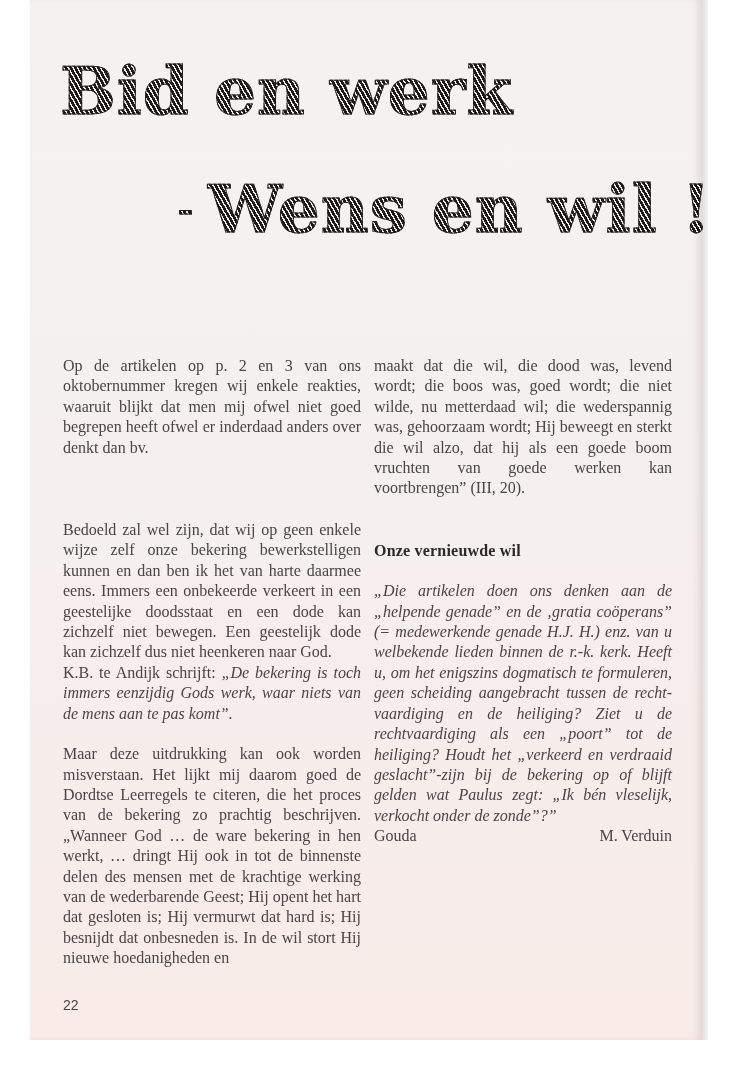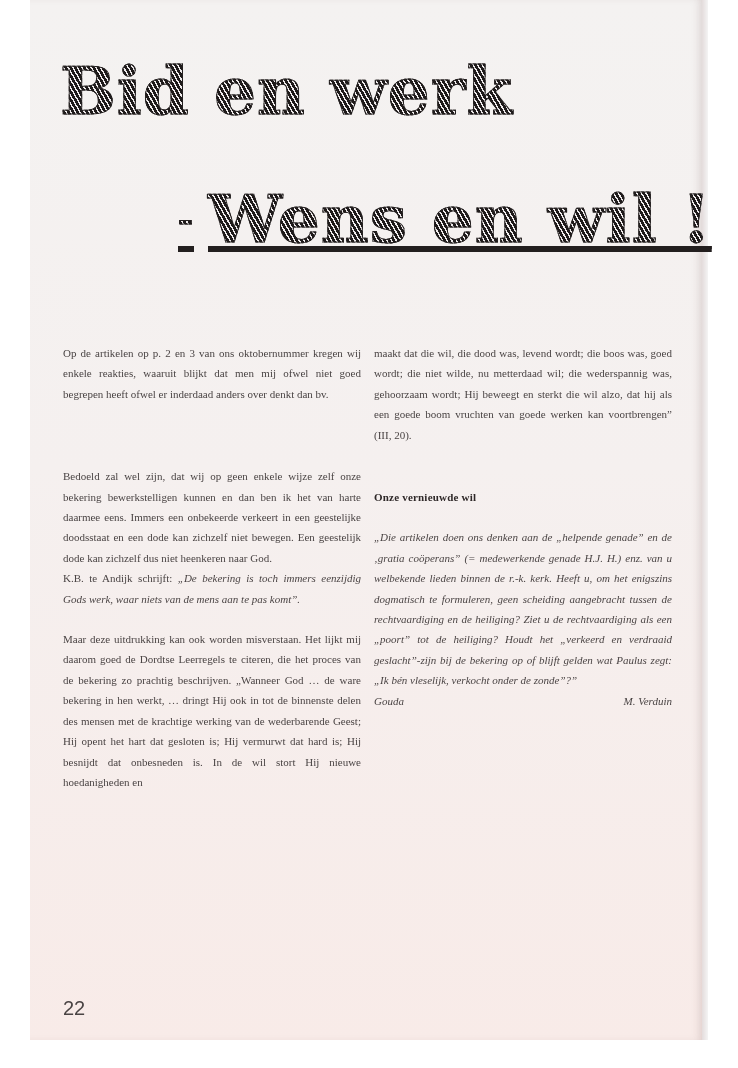--- a/index.html
+++ b/index.html
@@ -43,34 +43,33 @@
       background-clip: text;
       -webkit-text-stroke: 1px #231f1f;
       white-space: nowrap;
     }
     .headline-1 {
       left: 60px;
       top: 58px;
     }
     .headline-2 {
       left: 178px;
-      top: 186px;
-      text-decoration: underline;
+      top: 176px;
     }
     .headline-2 .dash {
       font-size: 30px;
       vertical-align: 12px;
       margin-right: 14px;
     }
     .col {
       position: absolute;
-      top: 343px;
+      top: 356px;
       width: 298px;
       font-family: "Liberation Serif", "DejaVu Serif", serif;
-      font-size: 11px;
+      font-size: 16px;
       line-height: 20.4px;
       color: #4a4444;
       text-align: justify;
       hyphens: manual;
     }
     .col-left { left: 63px; }
     .col-right { left: 374px; }
     .col p {
       margin: 0;
     }
@@ -85,29 +84,28 @@
     .subhead .ellipsis {
       font-weight: normal;
       color: #6a6262;
     }
     .quote {
       font-style: italic;
     }
     .signature {
       display: flex;
       justify-content: space-between;
-      font-style: italic;
       align-items: center;
     }
     .page-number {
       position: absolute;
       left: 63px;
       top: 997px;
       font-family: "Liberation Sans", "DejaVu Sans", sans-serif;
-      font-size: 20px;
+      font-size: 14px;
       color: #4a4444;
     }
   </style>
 </head>
 <body>
 
 <div class="page"></div>
 <div class="page-edge"></div>
 
 <div class="headline headline-1">

